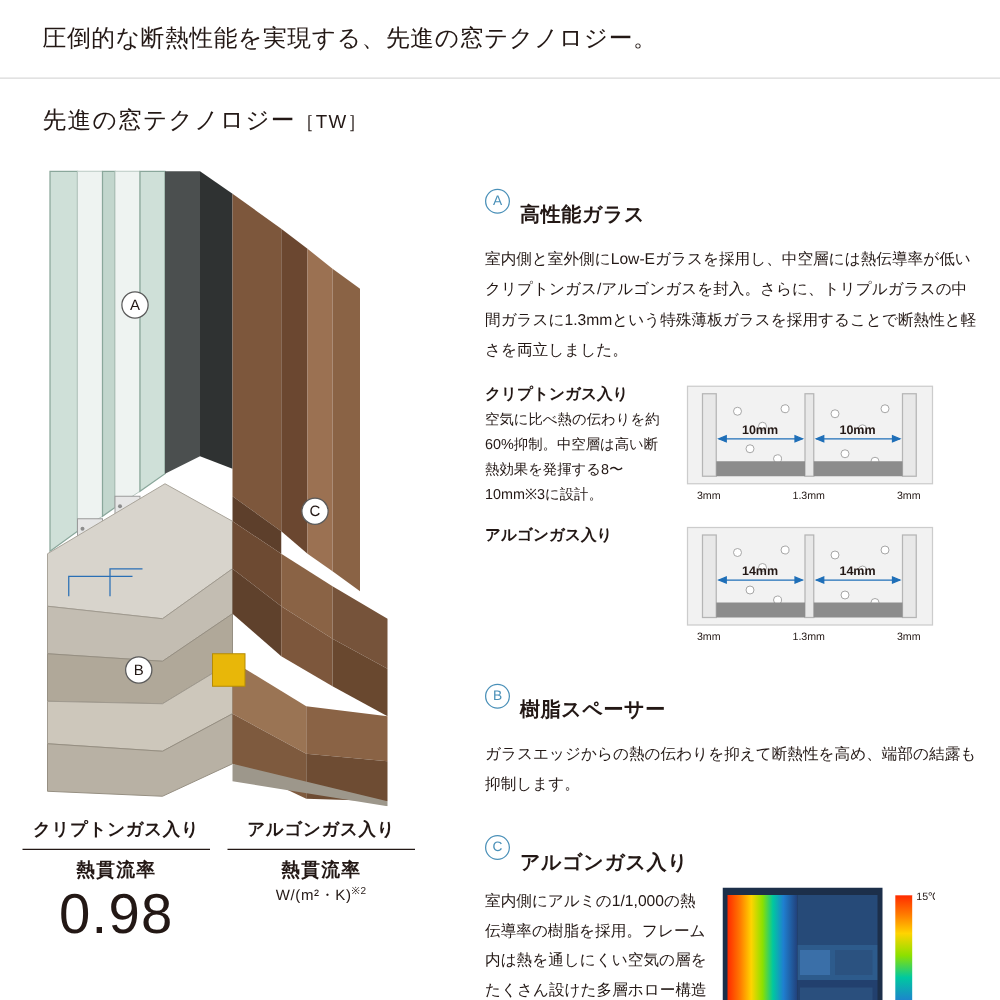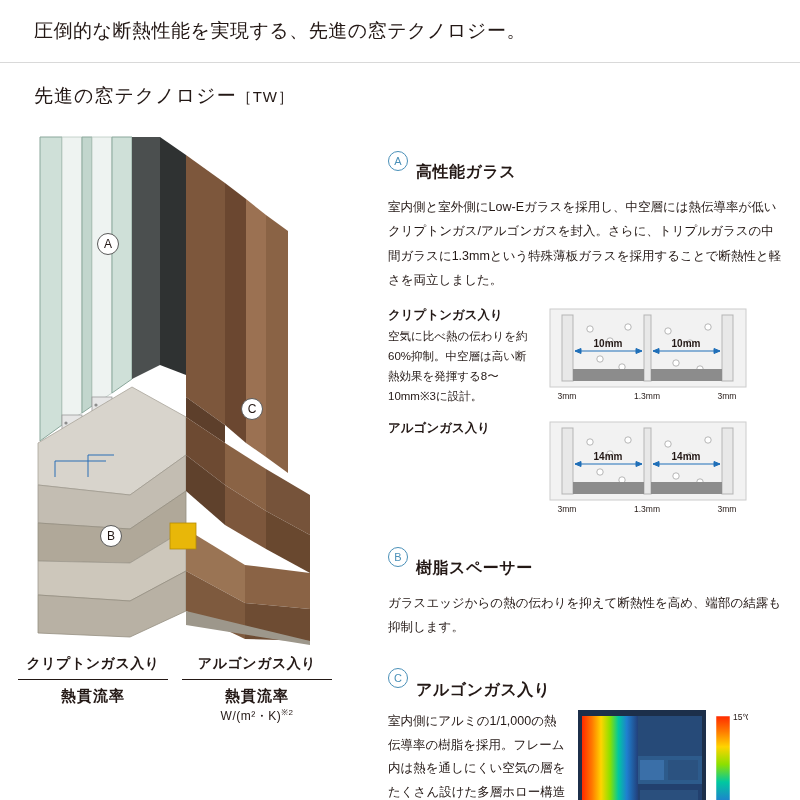--- a/index.html
+++ b/index.html
@@ -238,20 +238,21 @@
 
 <div class="badge" id="badge-a">A</div>
 <div class="badge" id="badge-b">B</div>
 <div class="badge" id="badge-c">C</div>
 
 <div class="spec-wrap">
   <div class="spec-col">
     <div class="spec-title">クリプトンガス入り</div>
     <div class="spec-box">
       <div class="spec-label">熱貫流率</div>
+      <div class="spec-value">0.98</div>
     </div>
   </div>
   <div class="spec-col">
     <div class="spec-title">アルゴンガス入り</div>
     <div class="spec-box">
       <div class="spec-label">熱貫流率</div>
       <div class="spec-unit">
         <span>W/(m²・K)</span><sup>※2</sup>
       </div>
     </div>

